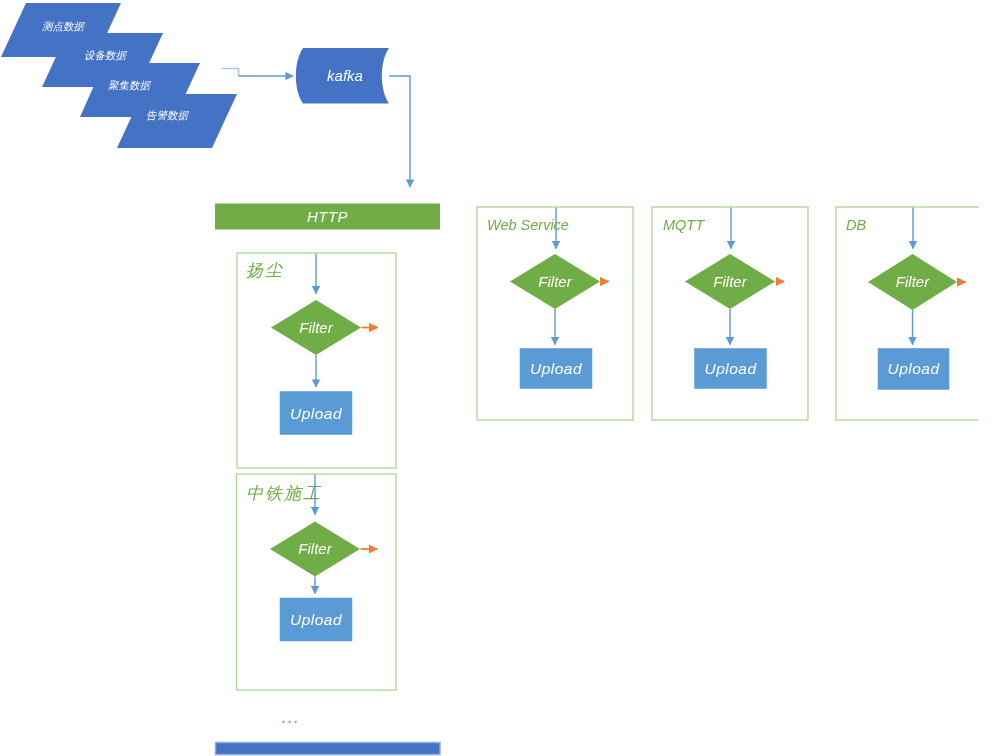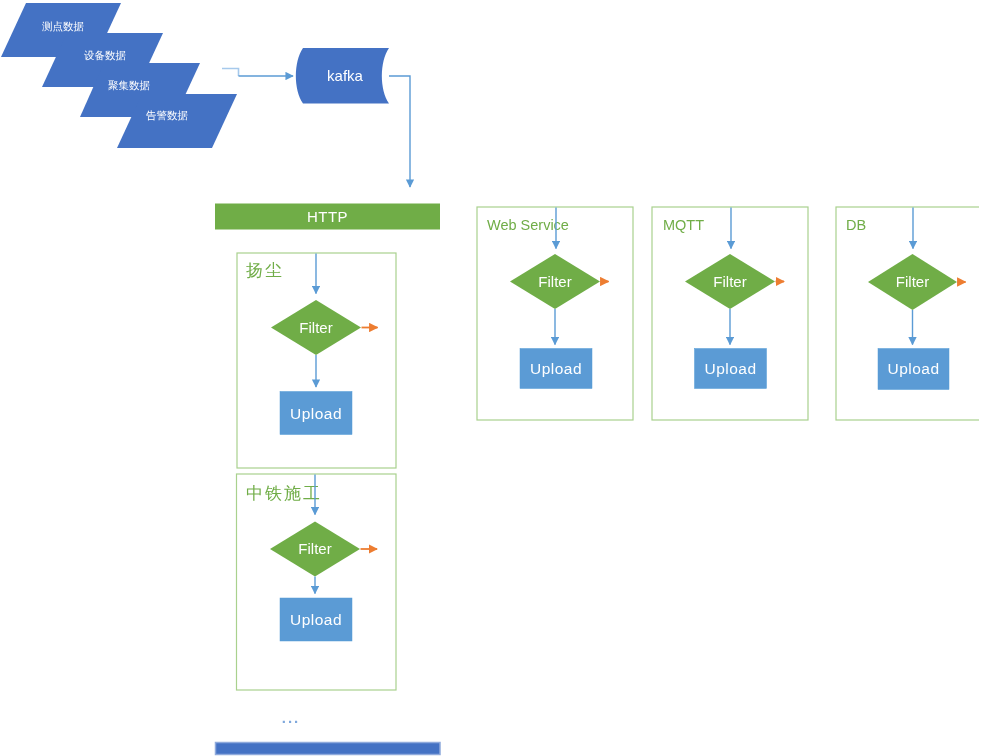--- a/index.html
+++ b/index.html
@@ -2,20 +2,21 @@
 <html><head>
 <meta charset="utf-8">
 <style>
   html,body{margin:0;padding:0;background:#ffffff;}
   .sheet{
     position:relative;
     width:979px;height:756px;
     background:#ffffff;
     overflow:hidden;
     font-family:"Liberation Sans","DejaVu Sans",sans-serif;
+    font-style:italic;
   }
   svg{position:absolute;left:0;top:0;display:block;}
   text{user-select:none;}
   .src-label{font-size:10.5px;fill:#ffffff;}
   .node-label{font-size:15px;fill:#ffffff;}
   .upload-label{font-size:15.5px;fill:#ffffff;letter-spacing:.5px;}
   .bar-label{font-size:15px;fill:#ffffff;letter-spacing:.5px;}
   .group-label-cjk{font-size:17px;fill:#70AD47;letter-spacing:2px;
     font-family:"Liberation Serif","DejaVu Serif",serif;}
   .group-label-lat{font-size:14.5px;fill:#70AD47;}

